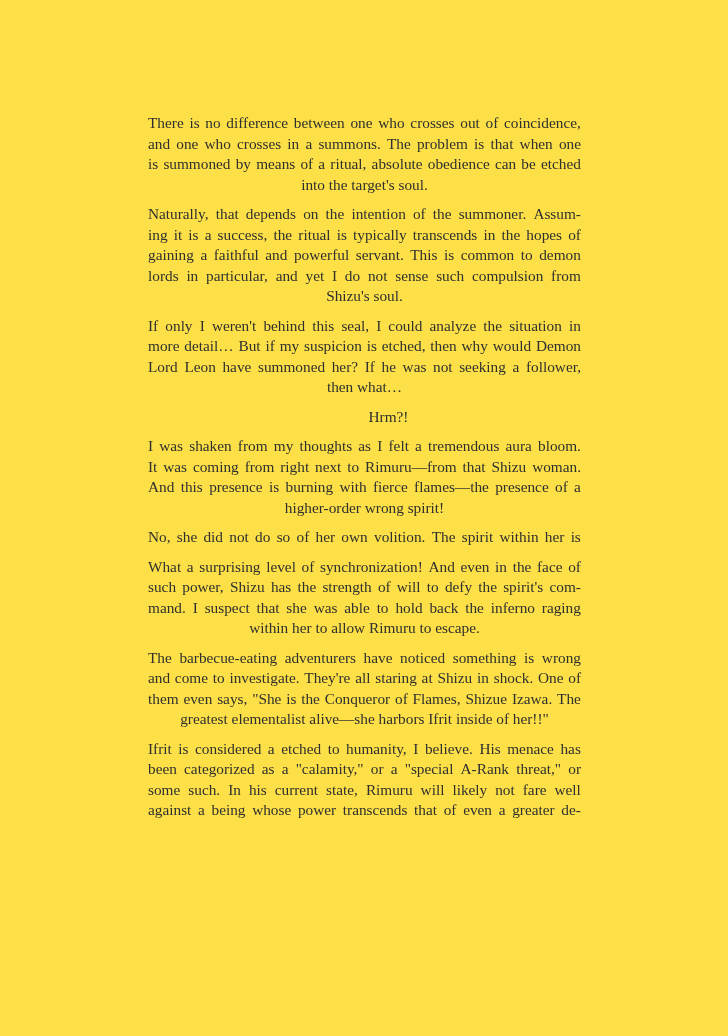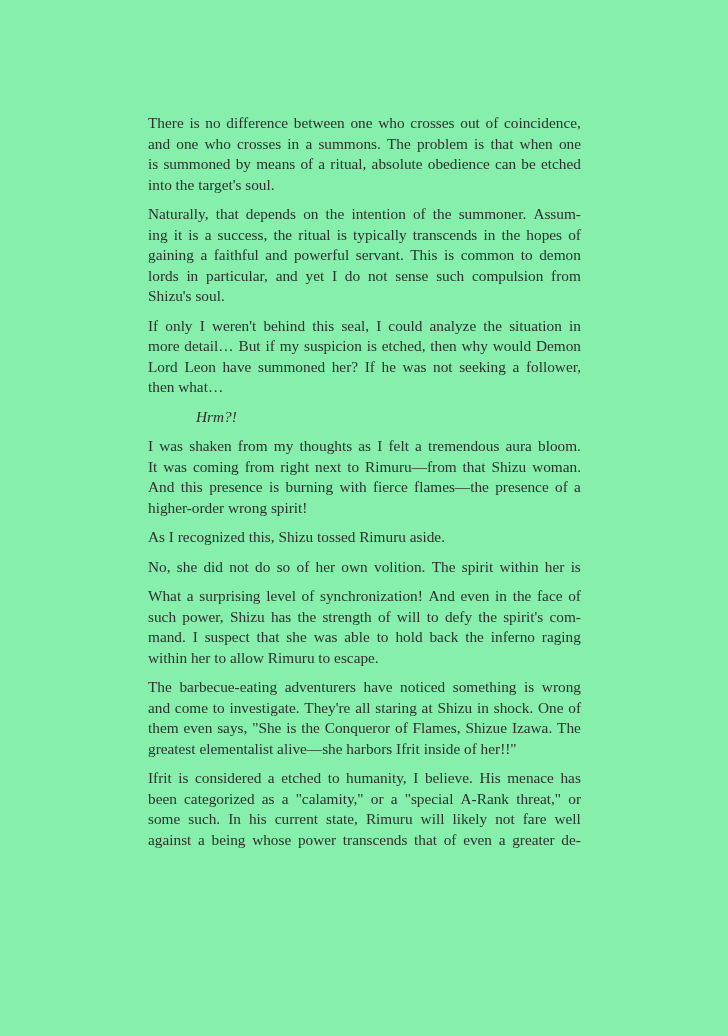--- a/index.html
+++ b/index.html
@@ -10,51 +10,50 @@
     width: 728px;
     height: 1036px;
     background: #ffffff;
     position: relative;
     overflow: hidden;
     font-family: "Liberation Serif", serif;
   }
   .page {
     position: absolute;
     inset: 0;
-    background: #86efac;
+    background: #fde047;
   }
   .text-block {
     position: absolute;
     left: 148px;
     top: 113px;
     width: 433px;
     color: #2f2f2f;
     font-size: 15.3px;
     line-height: 20.5px;
     -webkit-font-smoothing: antialiased;
   }
   .paragraph {
     margin: 0 0 9px 0;
   }
   .paragraph.italic {
-    font-style: italic;
     margin-left: 48px;
   }
   .line {
     height: 20.5px;
   }
   .line[data-justify="words"] {
     display: flex;
     justify-content: space-between;
     flex-wrap: nowrap;
     white-space: nowrap;
   }
   .line[data-justify="none"] {
     display: block;
-    text-align: left;
+    text-align: center;
     white-space: nowrap;
   }
 </style>
 </head>
 <body>
 
 <div class="page">
   <div class="text-block">
       <div class="paragraph">
         <div class="line" data-justify="words">
@@ -244,23 +243,20 @@
           <span>is</span>
           <span>burning</span>
           <span>with</span>
           <span>fierce</span>
           <span>flames—the</span>
           <span>presence</span>
           <span>of</span>
           <span>a</span>
         </div>
         <div class="line" data-justify="none">higher-order wrong spirit!</div>
-      </div>
-      <div class="paragraph">
-        <div class="line" data-justify="none">As I recognized this, Shizu tossed Rimuru aside.</div>
       </div>
       <div class="paragraph">
         <div class="line" data-justify="words">
           <span>No,</span>
           <span>she</span>
           <span>did</span>
           <span>not</span>
           <span>do</span>
           <span>so</span>
           <span>of</span>

